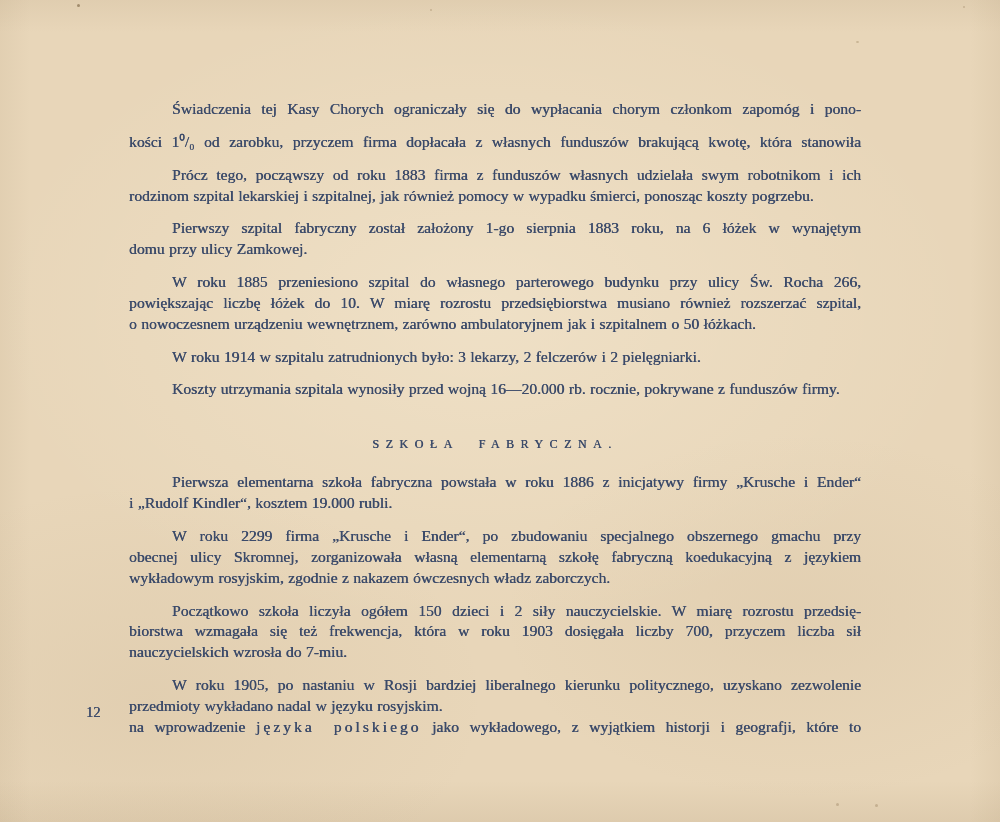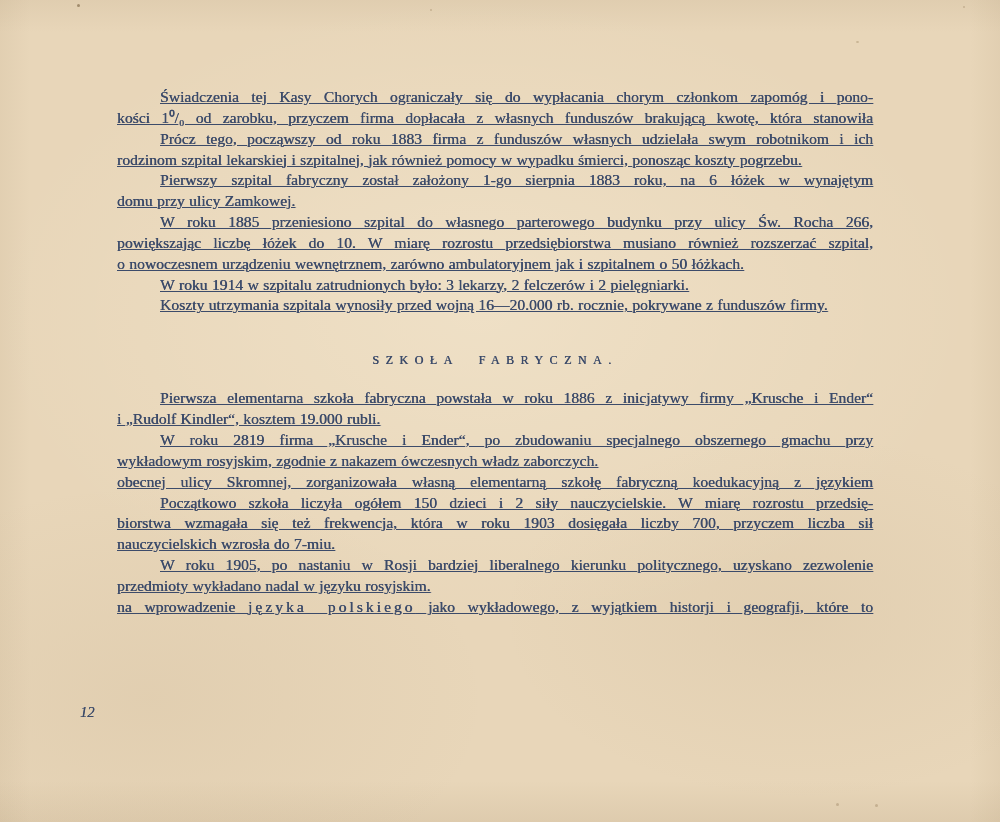--- a/index.html
+++ b/index.html
@@ -23,21 +23,21 @@
   .text-block {
     position: absolute;
     left: 117px;
     top: 87px;
     width: 756px;
     font-size: 15.6px;
     line-height: 20.85px;
     text-shadow: 0.35px 0 0 currentColor;
   }
 
-  .para { margin: 0; text-decoration: underline; }
+  .para { margin: 12px; }
 
   .line {
     text-align: justify;
     text-align-last: justify;
     word-spacing: 0.5px;
   }
   .line.first { text-indent: 43px; }
   .line.last  { text-align-last: left; }
 
   .emph { letter-spacing: 3px; word-spacing: 6px; }
@@ -48,24 +48,23 @@
     line-height: 22px;
     font-weight: normal;
     text-align: center;
     letter-spacing: 6.5px;
     word-spacing: 11px;
     text-shadow: 0.4px 0 0 currentColor;
   }
 
   .page-number {
     position: absolute;
-    left: 80px;
+    left: 86px;
     top: 704px;
     font-size: 14.5px;
-    font-style: italic;
     text-shadow: 0.3px 0 0 currentColor;
     text-align: center;
   }
 
   .speck {
     position: absolute;
     border-radius: 50%;
     background: rgba(110,86,52,0.55);
   }
   .speck.faint { background: rgba(130,104,66,0.30); }
@@ -110,23 +109,23 @@
     </div>
 
     <h2 class="heading">SZKOŁA FABRYCZNA.</h2>
 
     <div class="para">
       <div class="line first">Pierwsza elementarna szkoła fabryczna powstała w roku 1886 z inicjatywy firmy „Krusche i Ender“</div>
       <div class="line last">i „Rudolf Kindler“, kosztem 19.000 rubli.</div>
     </div>
 
     <div class="para">
-      <div class="line first">W roku 2819 firma „Krusche i Ender“, po zbudowaniu specjalnego obszernego gmachu przy</div>
+      <div class="line first">W roku 2299 firma „Krusche i Ender“, po zbudowaniu specjalnego obszernego gmachu przy</div>
+      <div class="line">obecnej ulicy Skromnej, zorganizowała własną elementarną szkołę fabryczną koedukacyjną z językiem</div>
       <div class="line last">wykładowym rosyjskim, zgodnie z nakazem ówczesnych władz zaborczych.</div>
-      <div class="line">obecnej ulicy Skromnej, zorganizowała własną elementarną szkołę fabryczną koedukacyjną z językiem</div>
     </div>
 
     <div class="para">
       <div class="line first">Początkowo szkoła liczyła ogółem 150 dzieci i 2 siły nauczycielskie.  W miarę rozrostu przedsię-</div>
       <div class="line">biorstwa wzmagała się też frekwencja, która w roku 1903 dosięgała liczby 700, przyczem liczba sił</div>
       <div class="line last">nauczycielskich wzrosła do 7-miu.</div>
     </div>
 
     <div class="para">
       <div class="line first">W roku 1905, po nastaniu w Rosji bardziej liberalnego kierunku politycznego, uzyskano zezwolenie</div>

